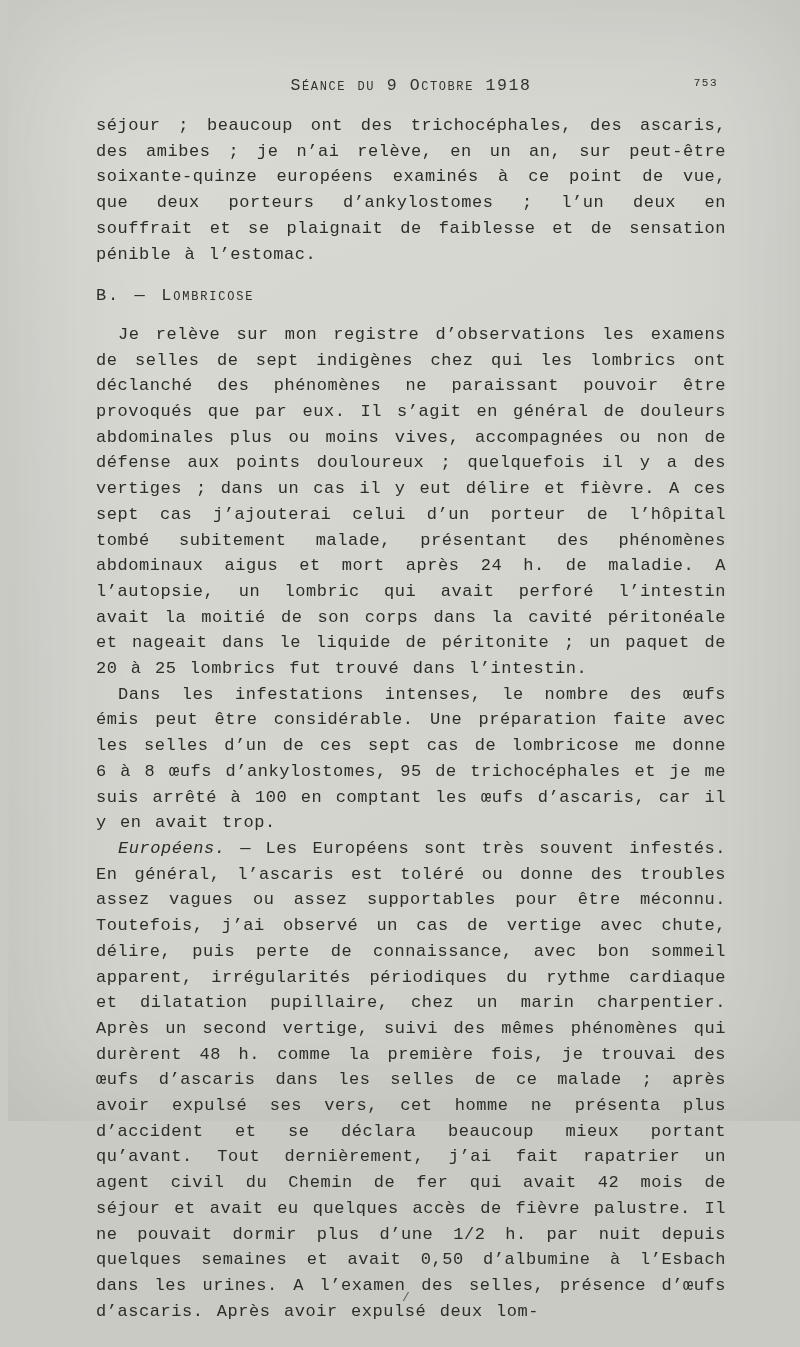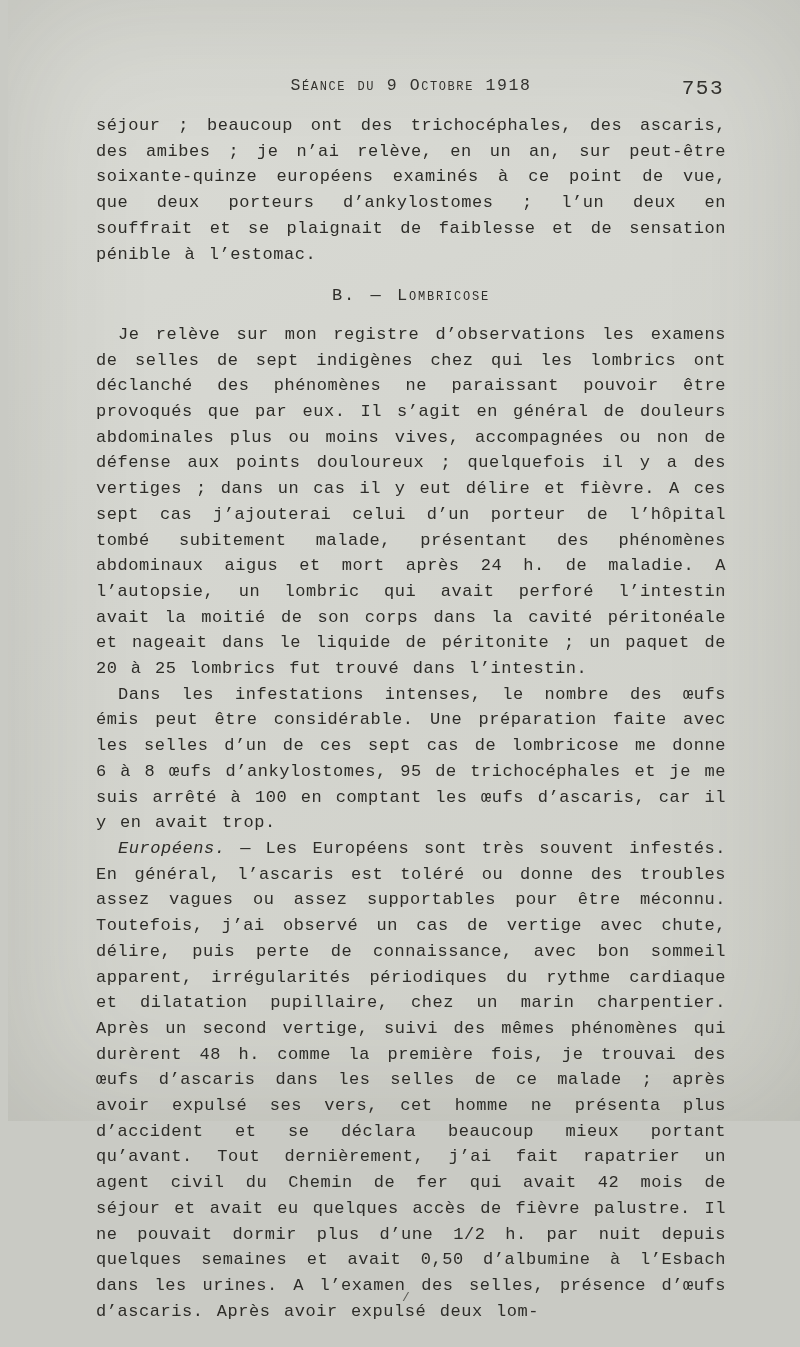--- a/index.html
+++ b/index.html
@@ -31,23 +31,23 @@
     text-align: center;
   }
   .head-title {
     font-variant: small-caps;
     font-size: 16.5px;
     letter-spacing: 1.6px;
     color: #33322e;
   }
   .page-number {
     position: absolute;
-    right: 2px;
+    right: 8px;
     top: 1px;
-    font-size: 21px;
+    font-size: 11px;
     letter-spacing: 1.5px;
     color: #33322e;
   }
   .text-block {
     font-size: 17px;
     line-height: 25.7px;
     text-align: justify;
     letter-spacing: 0.55px;
     word-spacing: 2.6px;
   }
@@ -55,21 +55,20 @@
     margin: 0;
   }
   .text-block p.indent {
     text-indent: 22px;
   }
   .section-heading {
     font-variant: small-caps;
     font-weight: normal;
     font-size: 17px;
     letter-spacing: 1.8px;
-    text-align: center;
     margin: 16px 0 13px 0;
     color: #2f2e2a;
   }
   .lead {
     font-style: italic;
   }
   .scan-mark {
     position: absolute;
     left: 394px;
     top: 1290px;

